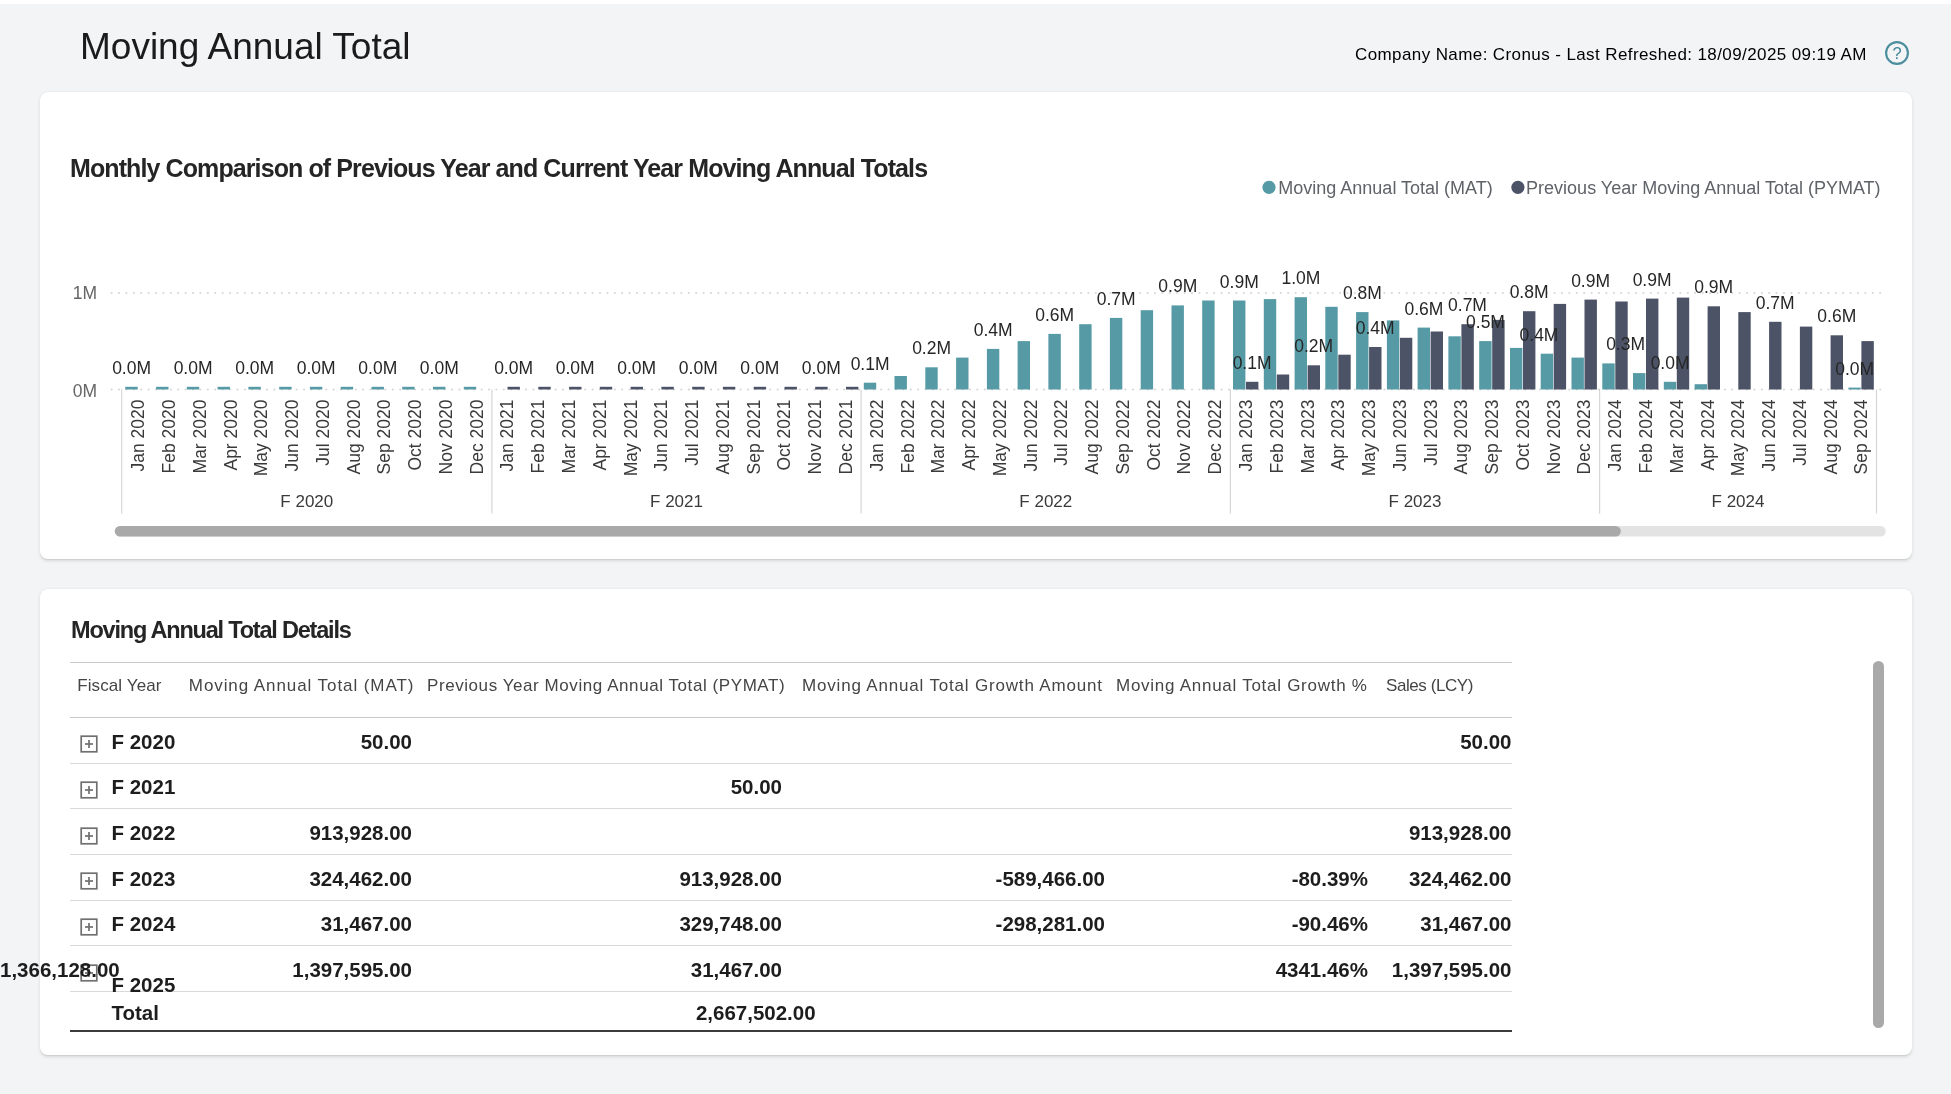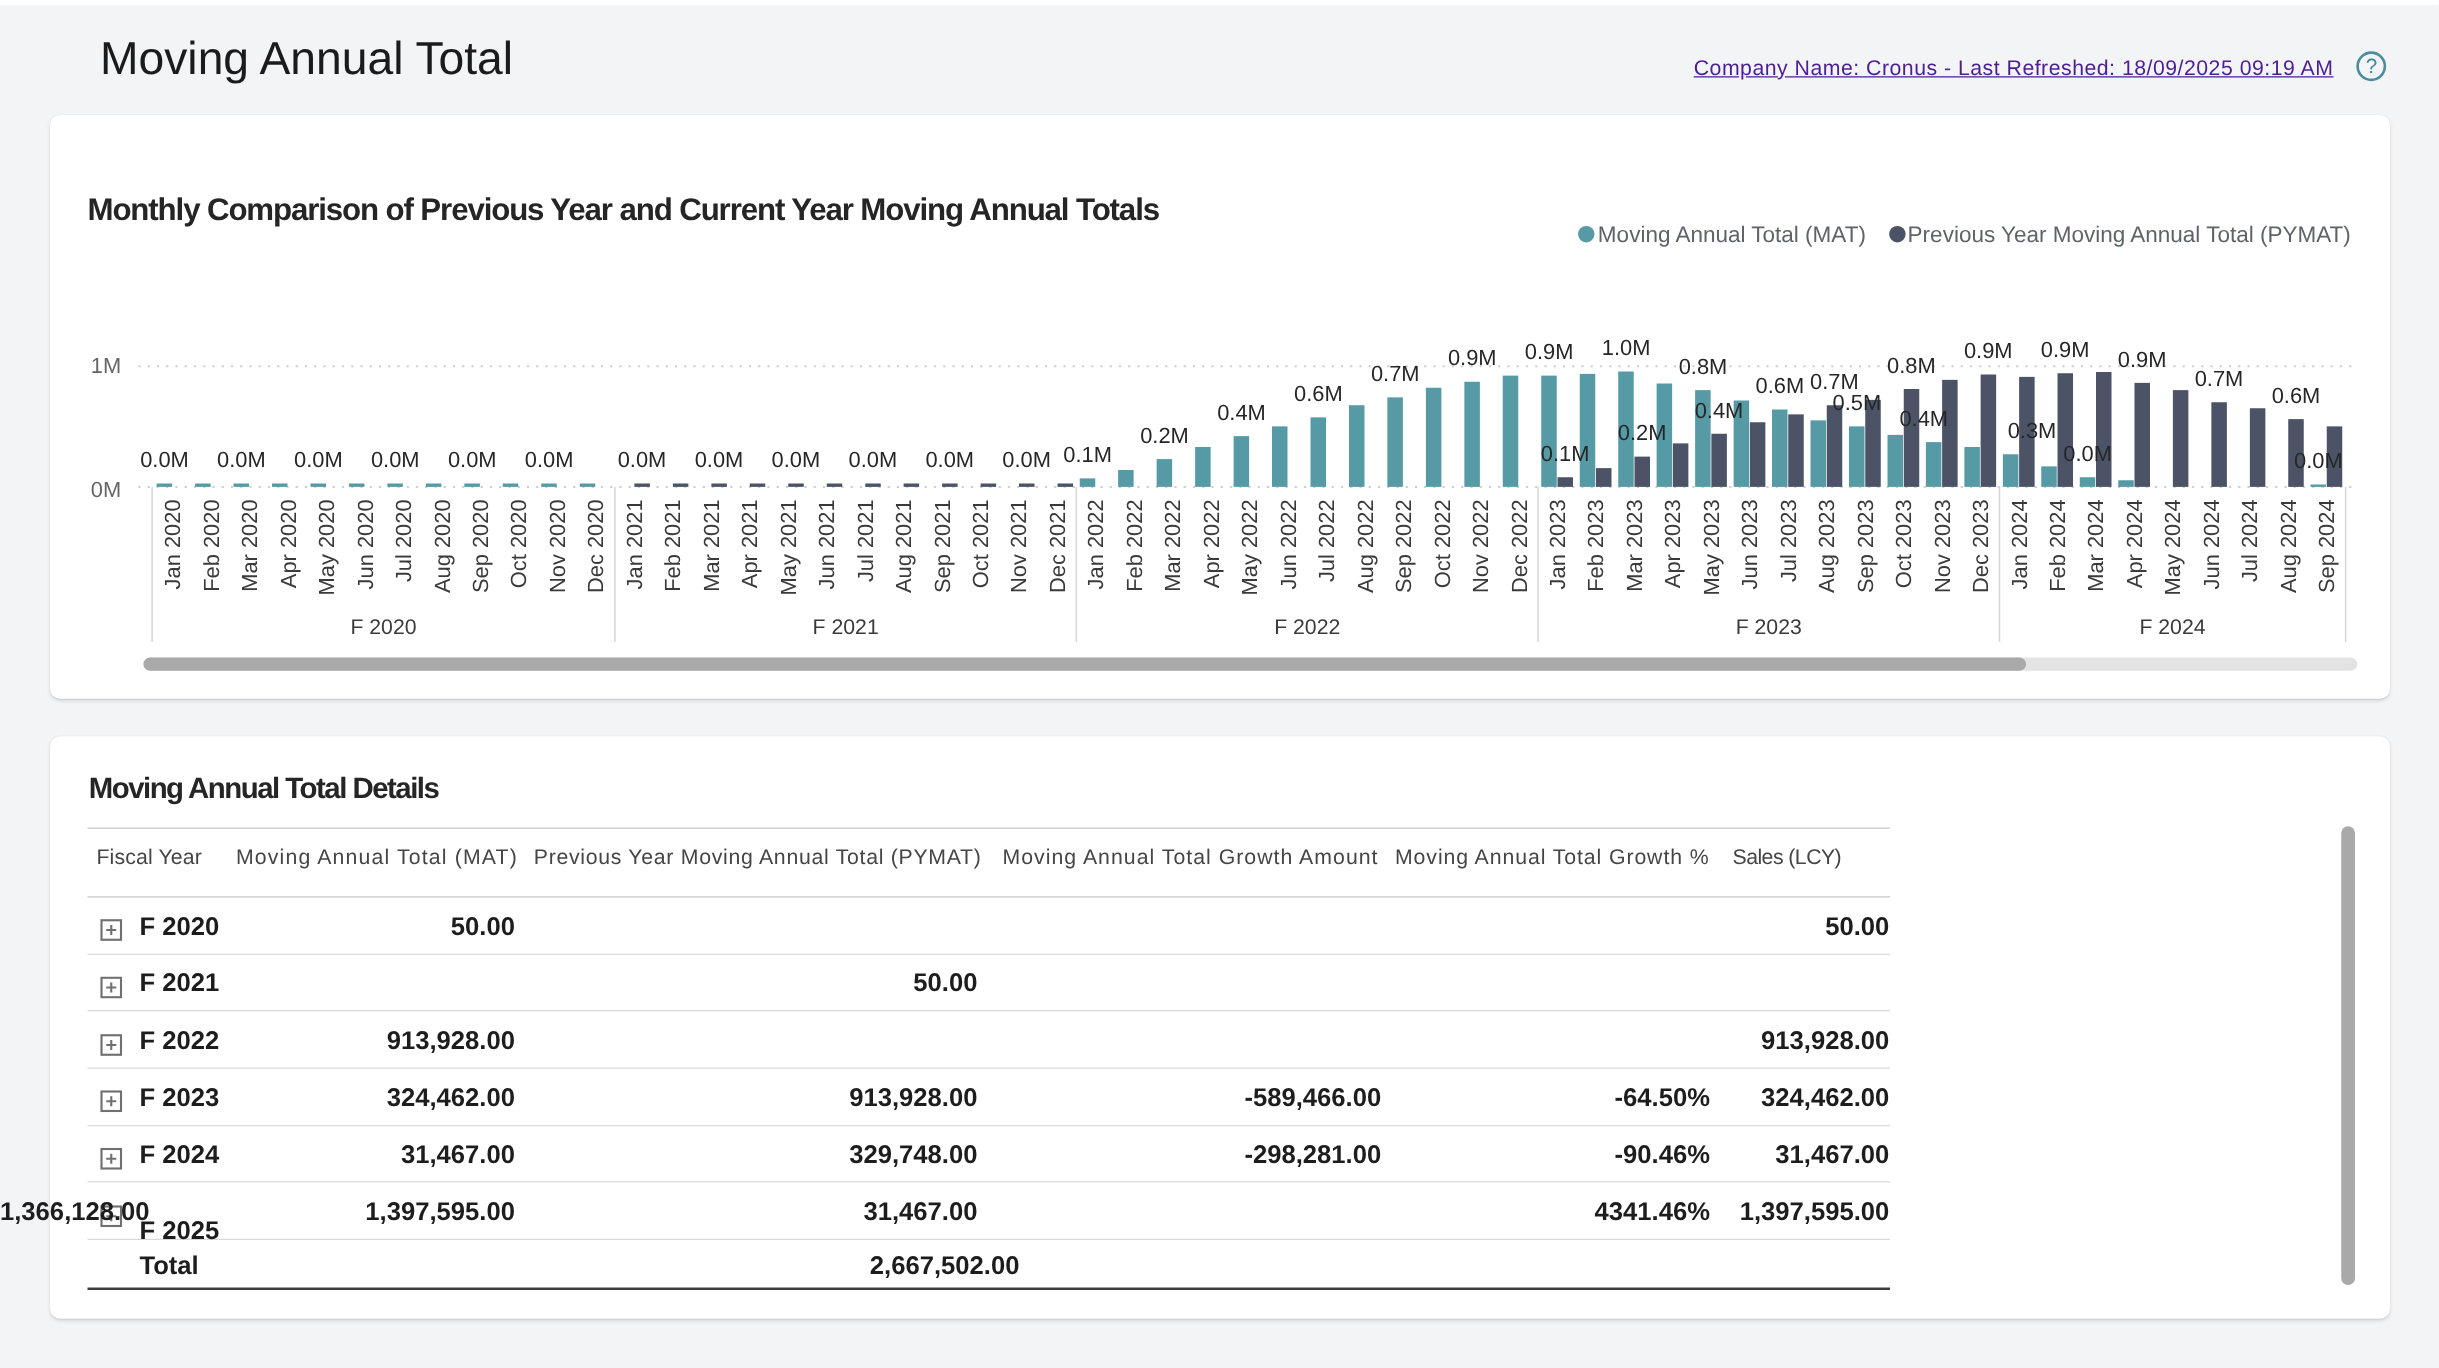--- a/index.html
+++ b/index.html
@@ -3,21 +3,21 @@
 * { margin:0; padding:0; box-sizing:border-box; }
 html,body { width:1951px; height:1094px; background:#f3f4f6; font-family:'Liberation Sans',sans-serif; overflow:hidden; position:relative; }
 .card { position:absolute; background:#fff; border-radius:8px; box-shadow:0 1.6px 3.6px rgba(0,0,0,.11), 0 0.3px 0.9px rgba(0,0,0,.07); }
 .th { position:absolute; font-size:17px; line-height:1; color:#454545; white-space:nowrap; }
 .td { position:absolute; font-size:20.5px; line-height:1; font-weight:bold; color:#1d1d1d; white-space:nowrap; }
 .rule { position:absolute; height:1px; }
 </style></head>
 <body>
 <div style="position:absolute;left:0;top:0;width:1951px;height:4px;background:#fff;"></div>
 <div style="position:absolute;left:40px;top:27.7px;font-size:37px;line-height:1;color:#1b1b1b;margin-left:40px;">Moving Annual Total</div>
-<div style="position:absolute;left:1355px;top:45.6px;font-size:17px;line-height:1;letter-spacing:0.4px;color:#4c1d95;white-space:nowrap;text-decoration:underline;">Company Name: Cronus - Last Refreshed: 18/09/2025 09:19 AM</div>
+<div style="position:absolute;left:1355px;top:45.6px;font-size:17px;line-height:1;letter-spacing:0.4px;color:#000000;white-space:nowrap;">Company Name: Cronus - Last Refreshed: 18/09/2025 09:19 AM</div>
 <svg style="position:absolute;left:1883.5px;top:39.5px;" width="27" height="27" viewBox="0 0 27 27">
     <circle cx="13" cy="13" r="10.9" fill="none" stroke="#4b8e9d" stroke-width="2.1"></circle>
     <text x="13.2" y="18.6" font-size="16.5" fill="#41869a" text-anchor="middle" font-family="Liberation Sans, sans-serif">?</text>
   </svg>
 
 <div class="card" style="left:40px;top:92px;width:1871.6px;height:466.5px;"></div>
 <div class="card" style="left:40px;top:589px;width:1871.6px;height:466px;"></div>
 
 <div style="position:absolute;left:70px;top:123.7px;font-size:25px;line-height:1;letter-spacing:-0.9px;font-weight:bold;color:#252525;margin-top:32px;">Monthly Comparison of Previous Year and Current Year Moving Annual Totals</div>
 <div style="position:absolute;left:71px;top:618.7px;font-size:23.5px;line-height:1;letter-spacing:-1.2px;font-weight:bold;color:#252525;">Moving Annual Total Details</div>
@@ -267,21 +267,21 @@
 <div class="td" style="left:111.5px;top:975px;">F 2025</div>
 
 <div class="td" style="left:0px;top:731.6px;width:412.0px;text-align:right;">50.00</div>
 <div class="td" style="left:0px;top:731.6px;width:1511.5px;text-align:right;">50.00</div>
 <div class="td" style="left:0px;top:777.3px;width:782.0px;text-align:right;">50.00</div>
 <div class="td" style="left:0px;top:823.0px;width:412.0px;text-align:right;">913,928.00</div>
 <div class="td" style="left:0px;top:823.0px;width:1511.5px;text-align:right;">913,928.00</div>
 <div class="td" style="left:0px;top:868.7px;width:412.0px;text-align:right;">324,462.00</div>
 <div class="td" style="left:0px;top:868.7px;width:782.0px;text-align:right;">913,928.00</div>
 <div class="td" style="left:0px;top:868.7px;width:1105.0px;text-align:right;">-589,466.00</div>
-<div class="td" style="left:0px;top:868.7px;width:1368.0px;text-align:right;">-64.50%</div>
+<div class="td" style="left:0px;top:868.7px;width:1368.0px;text-align:right;">-80.39%</div>
 <div class="td" style="left:0px;top:868.7px;width:1511.5px;text-align:right;">324,462.00</div>
 <div class="td" style="left:0px;top:914.4px;width:412.0px;text-align:right;">31,467.00</div>
 <div class="td" style="left:0px;top:914.4px;width:782.0px;text-align:right;">329,748.00</div>
 <div class="td" style="left:0px;top:914.4px;width:1105.0px;text-align:right;">-298,281.00</div>
 <div class="td" style="left:0px;top:914.4px;width:1368.0px;text-align:right;">-90.46%</div>
 <div class="td" style="left:0px;top:914.4px;width:1511.5px;text-align:right;">31,467.00</div>
 <div class="td" style="left:0px;top:960.1px;width:412.0px;text-align:right;">1,397,595.00</div>
 <div class="td" style="left:0px;top:960.1px;width:782.0px;text-align:right;">31,467.00</div>
 <div class="td" style="left:0px;top:960.1px;width:1105.0px;">1,366,128.00</div>
 <div class="td" style="left:0px;top:960.1px;width:1368.0px;text-align:right;">4341.46%</div>

